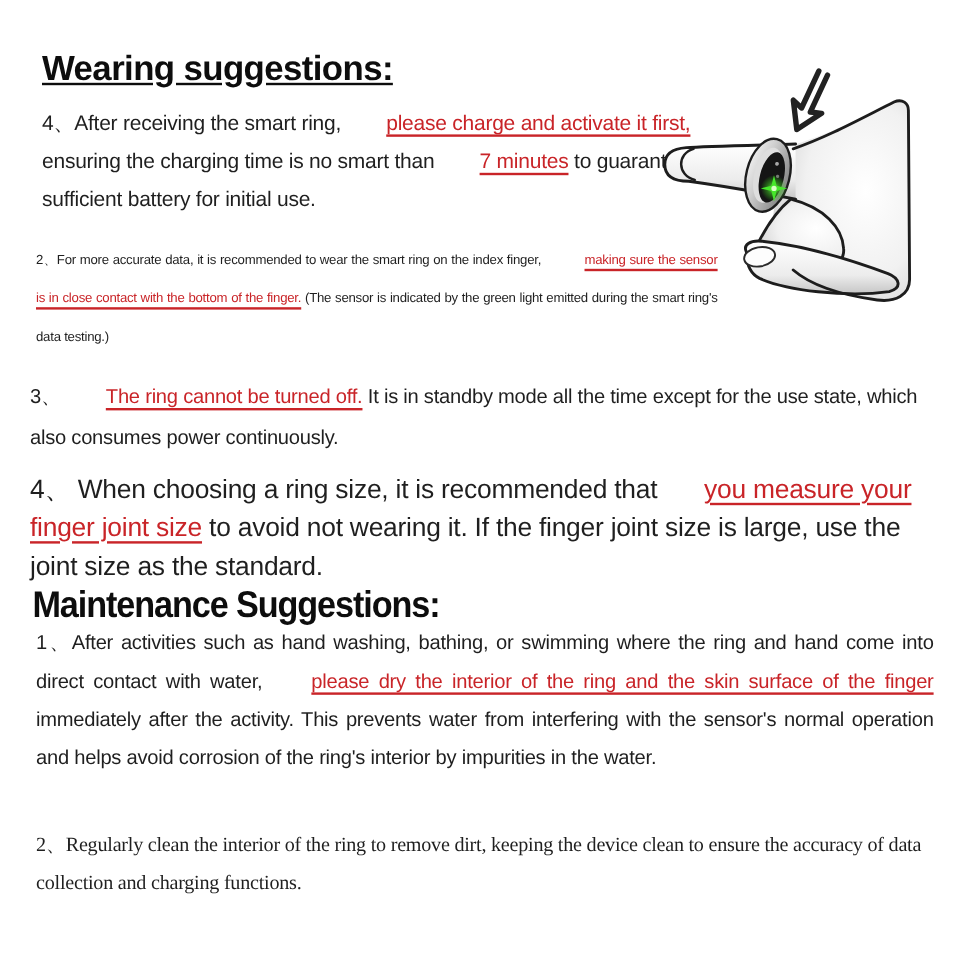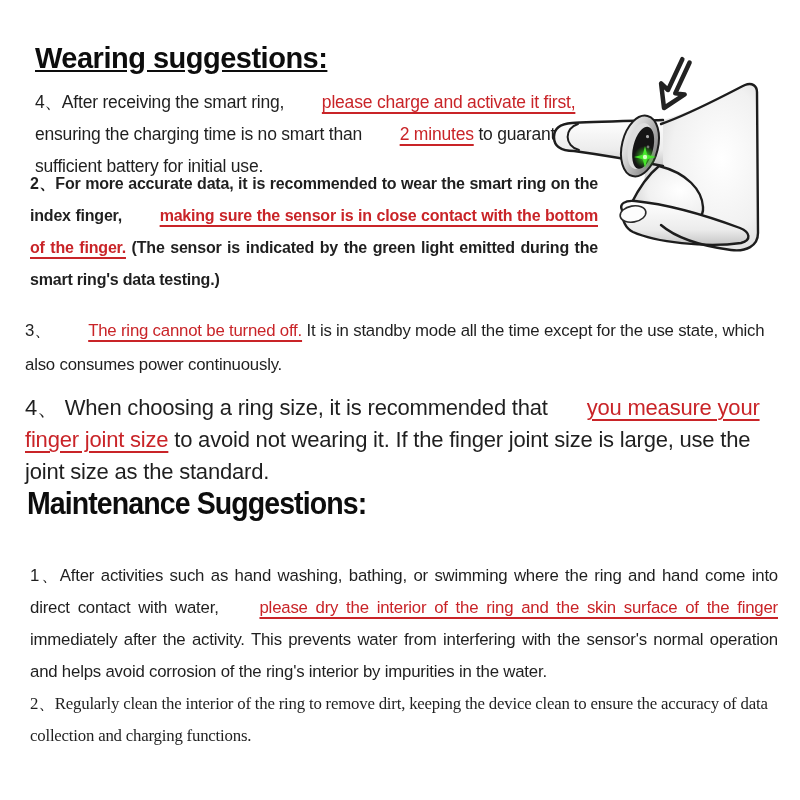--- a/index.html
+++ b/index.html
@@ -14,42 +14,42 @@
   }
   .heading{
     position:absolute;margin:0;font-weight:bold;color:var(--heading);white-space:nowrap;
   }
   .h1{left:35px;top:42px;font-size:29px;letter-spacing:-0.5px;text-decoration:underline;}
   .h2{left:27px;top:486px;font-size:31px;letter-spacing:-1px;transform:scaleX(0.92);transform-origin:left top;}
   .para{
     position:absolute;margin:0;font-size:17.5px;line-height:32px;letter-spacing:-0.2px;
   }
   .p1{left:35px;top:86px;width:545px;}
-  .p2{left:30px;top:168px;width:568px;font-size:16px;text-align:justify;font-weight:bold;}
+  .p2{left:30px;top:201px;width:568px;font-size:11px;text-align:justify;}
   .p3{left:25px;top:314px;width:756px;font-size:16.8px;line-height:34px;}
   .p4{left:25px;top:392px;width:762px;font-size:22px;}
-  .m1{left:30px;top:560px;width:748px;font-size:16.8px;text-align:justify;}
+  .m1{left:30px;top:520px;width:748px;font-size:16.8px;text-align:justify;}
   .m2{left:30px;top:688px;width:750px;font-size:16.8px;font-family:Liberation Serif, serif;}
   .ru{
     color:var(--red);
     text-decoration:underline;
     text-decoration-thickness:1.5px;
     text-underline-offset:4px;
     margin-left:33px;
   }
   .illus{position:absolute;left:545px;top:0;width:255px;height:270px;}
 </style>
 </head>
 <body>
 
 <div class="sheet">
 
   <h1 class="heading h1">Wearing suggestions:</h1>
 
-  <p class="para p1"><span>4、After receiving the smart ring, </span><span class="ru">please charge and activate it first,</span><span> ensuring the charging time is no smart than </span><span class="ru">2 minutes</span><span> to guarantee sufficient battery for initial use.</span></p>
+  <p class="para p1"><span>4、After receiving the smart ring, </span><span class="ru">please charge and activate it first,</span><span> ensuring the charging time is no smart than </span><span class="ru">7 minutes</span><span> to guarantee sufficient battery for initial use.</span></p>
   <p class="para p2"><span>2、For more accurate data, it is recommended to wear the smart ring on the index finger, </span><span class="ru">making sure the sensor is in close contact with the bottom of the finger.</span><span> (The sensor is indicated by the green light emitted during the smart ring's data testing.)</span></p>
   <p class="para p3"><span>3、 </span><span class="ru">The ring cannot be turned off.</span><span> It is in standby mode all the time except for the use state, which also consumes power continuously.</span></p>
   <p class="para p4"><span>4、 When choosing a ring size, it is recommended that </span><span class="ru">you measure your finger joint size</span><span> to avoid not wearing it. If the finger joint size is large, use the joint size as the standard.</span></p>
 
   <h1 class="heading h2">Maintenance Suggestions:</h1>
 
   <p class="para m1"><span>1、After activities such as hand washing, bathing, or swimming where the ring and hand come into direct contact with water, </span><span class="ru">please dry the interior of the ring and the skin surface of the finger</span><span> immediately after the activity. This prevents water from interfering with the sensor's normal operation and helps avoid corrosion of the ring's interior by impurities in the water.</span></p>
   <p class="para m2"><span>2、Regularly clean the interior of the ring to remove dirt, keeping the device clean to ensure the accuracy of data collection and charging functions.</span></p>
 
   <svg class="illus" viewBox="0 0 255 270" aria-hidden="true">

